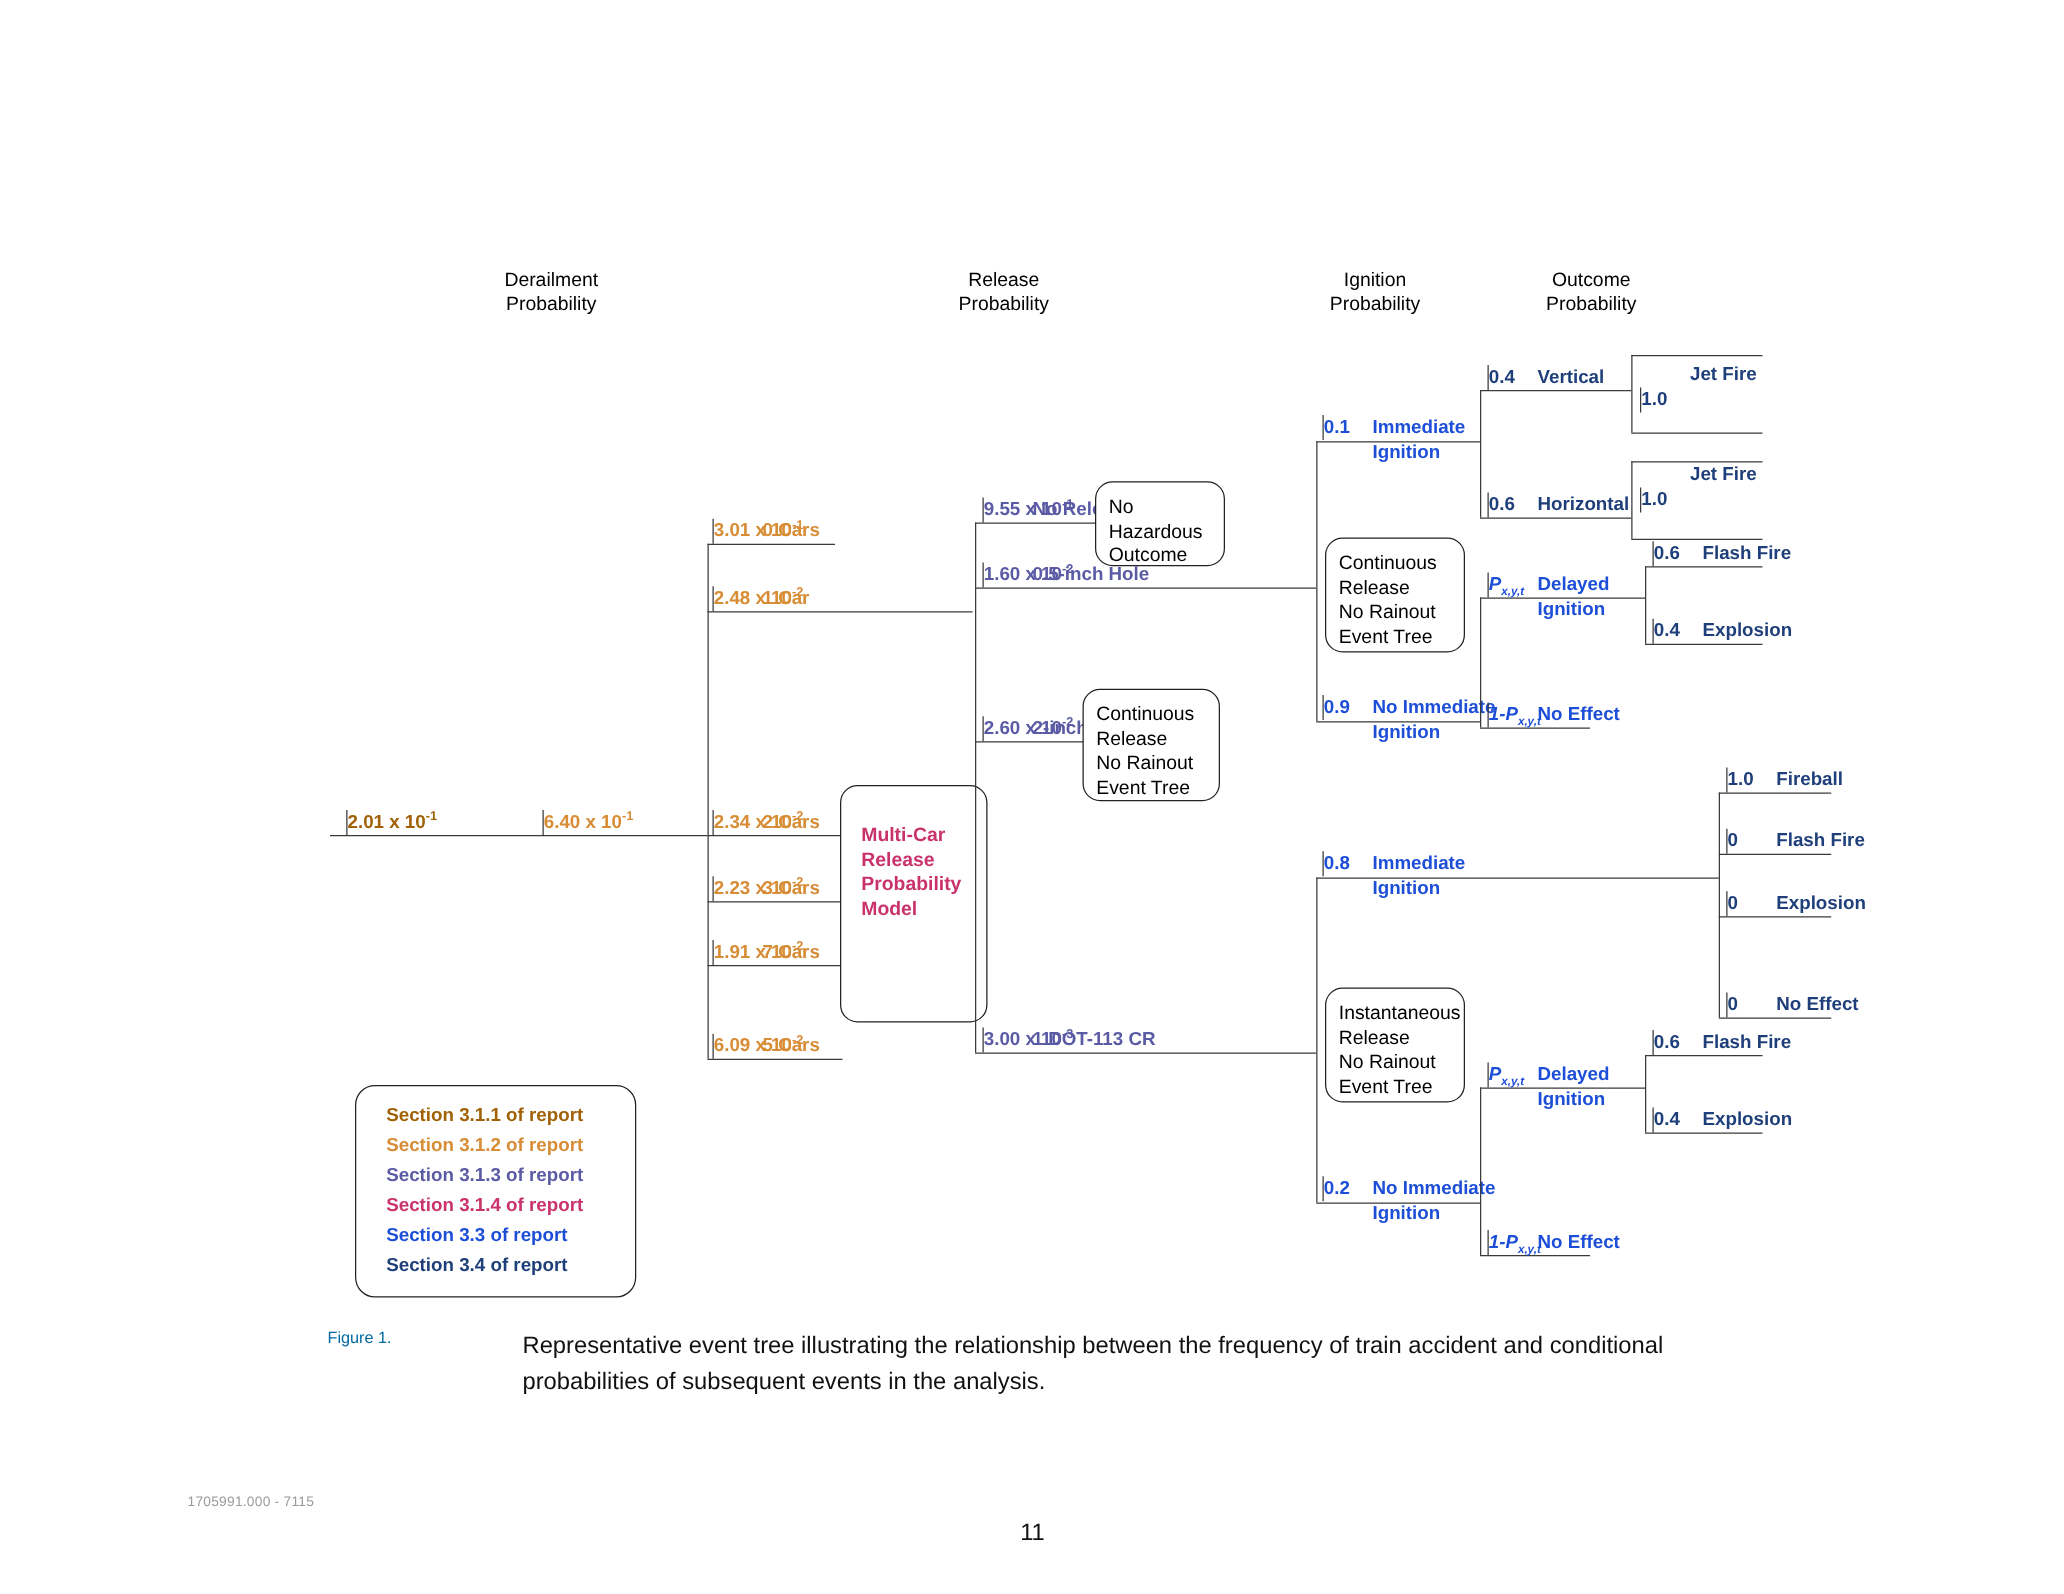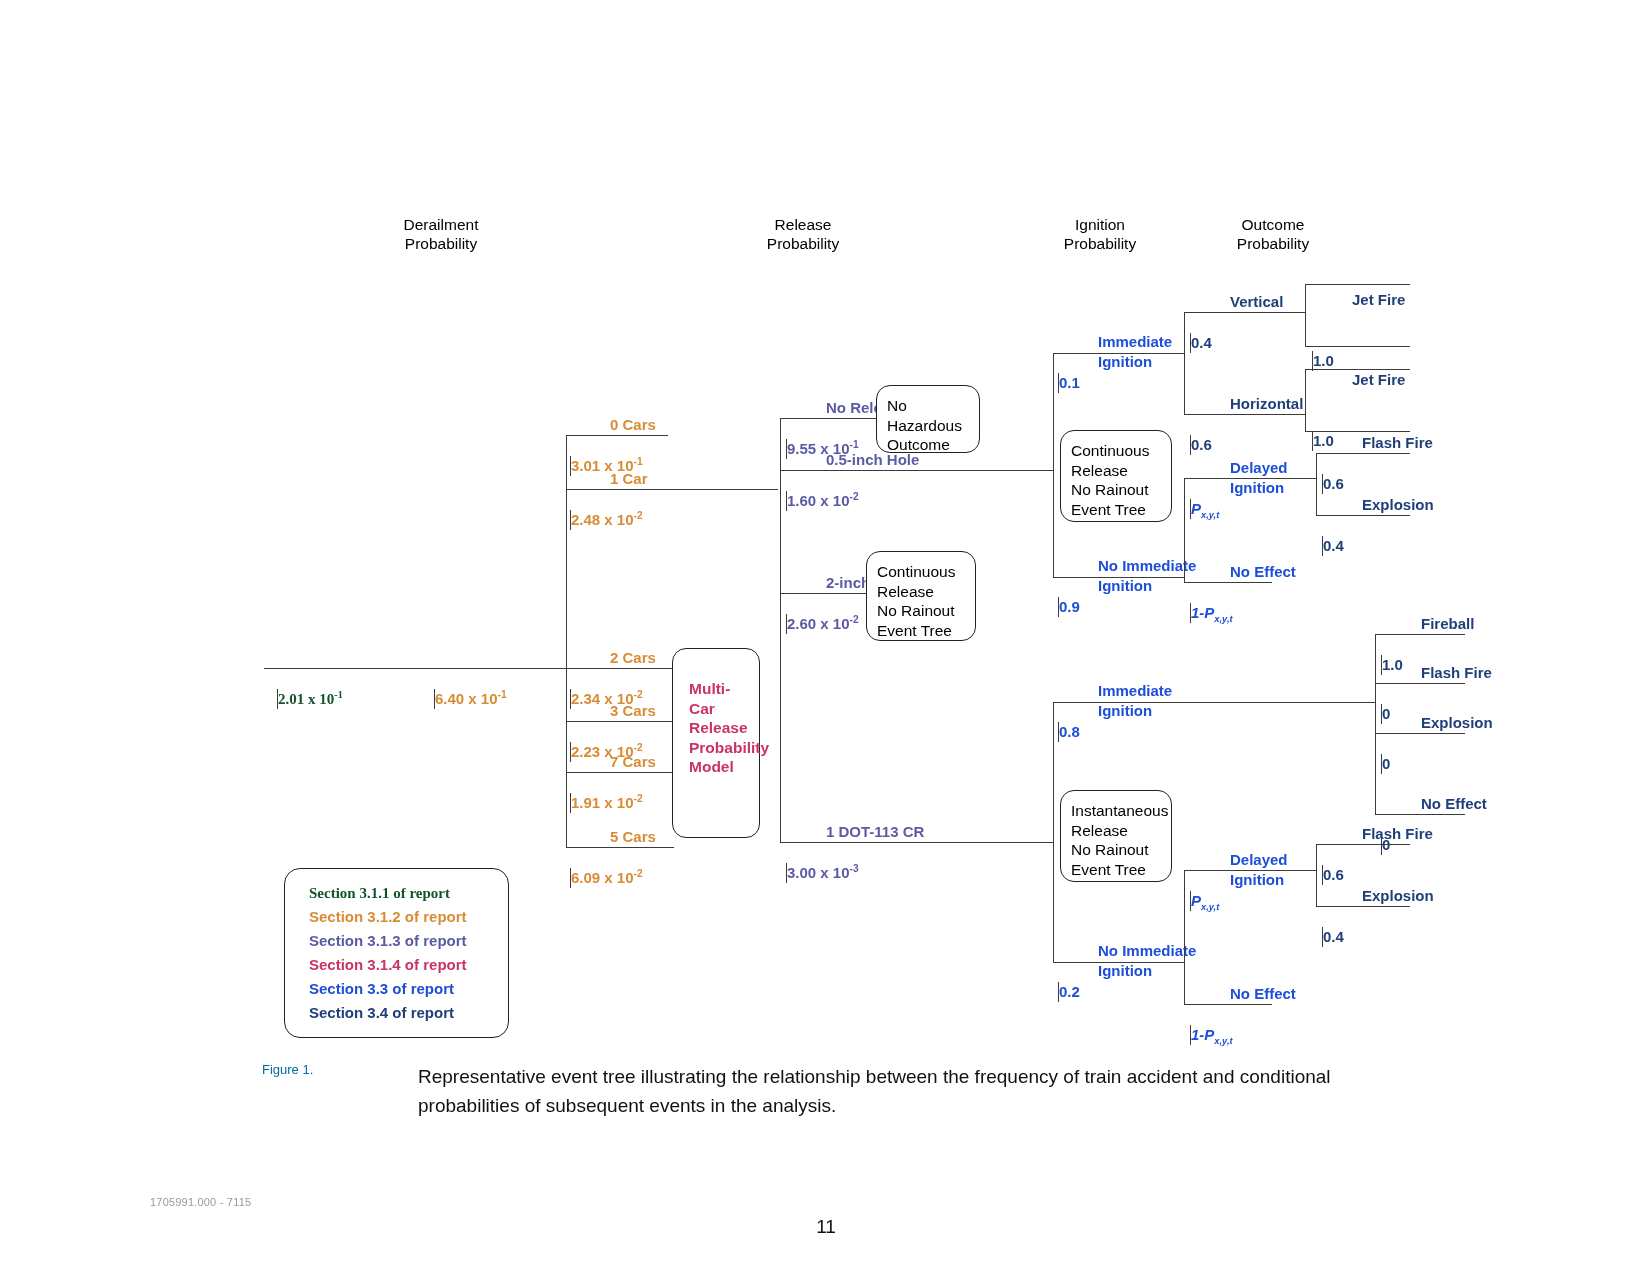--- a/index.html
+++ b/index.html
@@ -26,28 +26,28 @@
   }
 
   
   .lbl{
     position:absolute;
     font-size:15px;
     line-height:20px;
     font-weight:bold;
     white-space:nowrap;
   }
-  .lbl .v{display:block;margin-top:41px;}
+  .lbl .v{display:block;}
   .lbl .n{display:block;padding-left:40px;}
   sup{font-size:.68em;vertical-align:super;line-height:0;}
   .ital{font-style:italic;}
   .sub{font-size:.62em;vertical-align:sub;font-style:italic;line-height:0;}
 
   
-  .c-green {color:#14532d;font-family:Liberation Serif, serif;}
+  .c-green {color:#a16207;}
   .c-orange{color:#d78c35;}
   .c-purple{color:#5b5ba5;}
   .c-pink  {color:#c9326b;}
   .c-teal  {color:#1d4ed8;}
   .c-navy  {color:#1f3f7a;}
 
   
   .h{position:absolute;height:0;border-top:1.4px solid #3b3b3b;}
   .v{position:absolute;width:0;border-left:1.4px solid #3b3b3b;}
 
@@ -155,21 +155,21 @@
   </div>
   <div class="lbl c-orange" style="left:570px;top:752px;">
     <span class="v"><span>1.91 x 10</span><sup>-2</sup></span>
     <span class="n">7 Cars</span>
   </div>
   <div class="lbl c-orange" style="left:570px;top:827px;">
     <span class="v"><span>6.09 x 10</span><sup>-2</sup></span>
     <span class="n">5 Cars</span>
   </div>
 
-  <div class="rbox pinkbox" style="left:672px;top:648px;width:88px;height:190px;padding-left:16px;padding-top:30px;">Multi-Car
+  <div class="rbox pinkbox" style="left:672px;top:628px;width:118px;height:190px;padding-left:16px;padding-top:30px;">Multi-Car
 Release
 Probability
 Model</div>
 
   <div class="v" style="left:780px;top:418px;height:424px;"></div>
 
   <div class="h" style="left:780px;top:418px;width:98px;"></div>
   <div class="h" style="left:780px;top:470px;width:273px;"></div>
   <div class="h" style="left:780px;top:593px;width:87px;"></div>
   <div class="h" style="left:780px;top:842px;width:273px;"></div>

